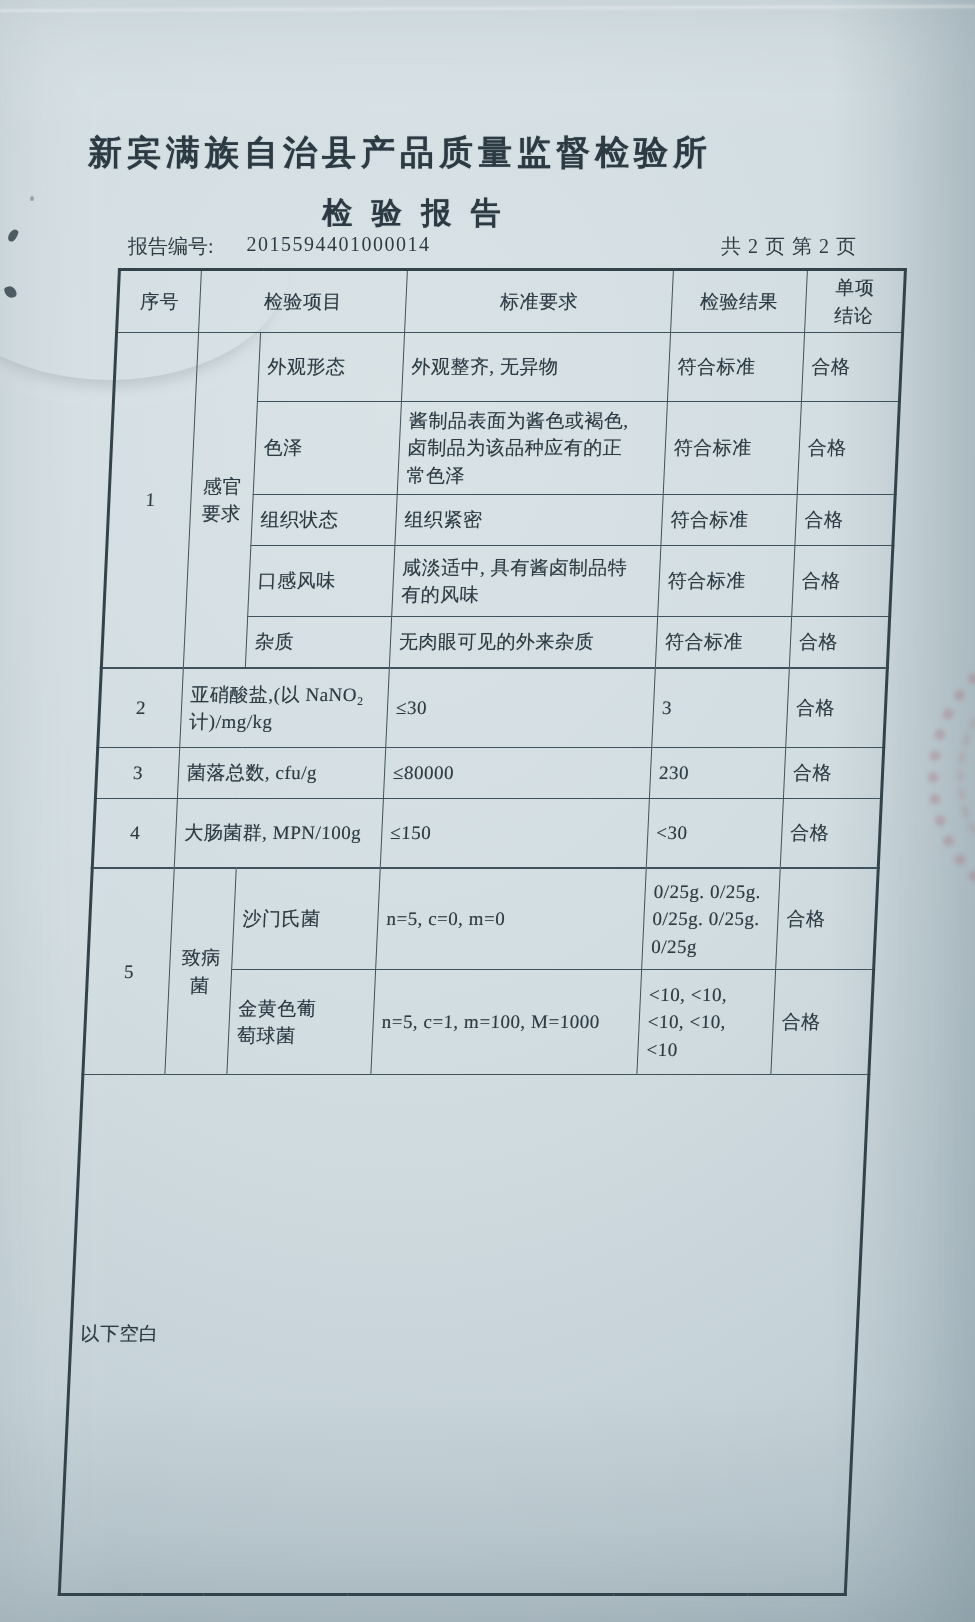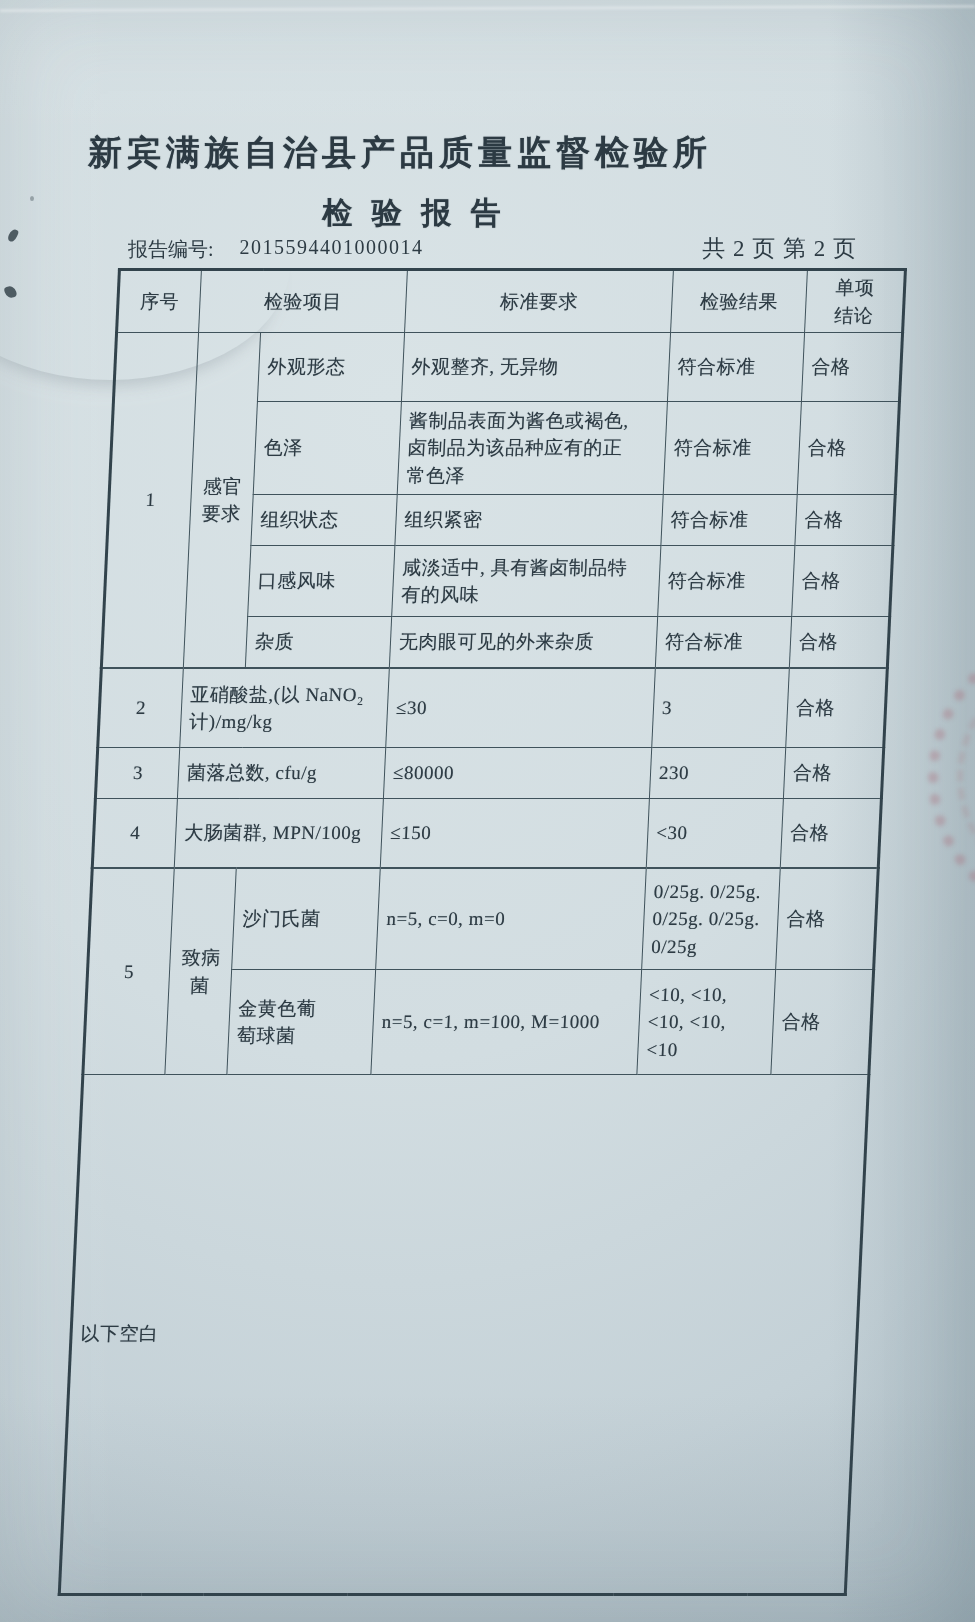--- a/index.html
+++ b/index.html
@@ -34,23 +34,23 @@
 
   .org-title{position:absolute;top:130px;left:0;width:800px;text-align:center;
     font-size:34px;font-weight:700;letter-spacing:5px;color:#2c3a43;
     text-shadow:0 0 1px rgba(44,58,67,.55);}
   .report-title{position:absolute;top:193px;left:0;width:829px;text-align:center;
     font-size:30px;font-weight:700;letter-spacing:6px;color:#2c3a43;
     text-shadow:0 0 1px rgba(44,58,67,.5);}
   .meta-row{position:absolute;top:233px;left:128px;right:118px;
     display:flex;justify-content:space-between;align-items:baseline;
     font-size:20px;color:var(--ink);}
-  .meta-left{display:flex;gap:2px;}
+  .meta-left{display:flex;gap:9px;}
   .report-no{letter-spacing:1.5px;margin-left:24px;}
-  .pagination{font-size:23px;letter-spacing:1px;margin-left:29px;}
+  .pagination{font-size:20px;letter-spacing:1px;margin-left:29px;}
 
   .table-zone{position:absolute;left:118px;top:268px;width:786px;
     transform:skewX(-2.6deg);transform-origin:0 0;}
   table.report{border-collapse:collapse;table-layout:fixed;width:786px;}
   table.report col.c1{width:82px;}
   table.report col.c2{width:62px;}
   table.report col.c3{width:144px;}
   table.report col.c4{width:266px;}
   table.report col.c5{width:134px;}
   table.report col.c6{width:98px;}

